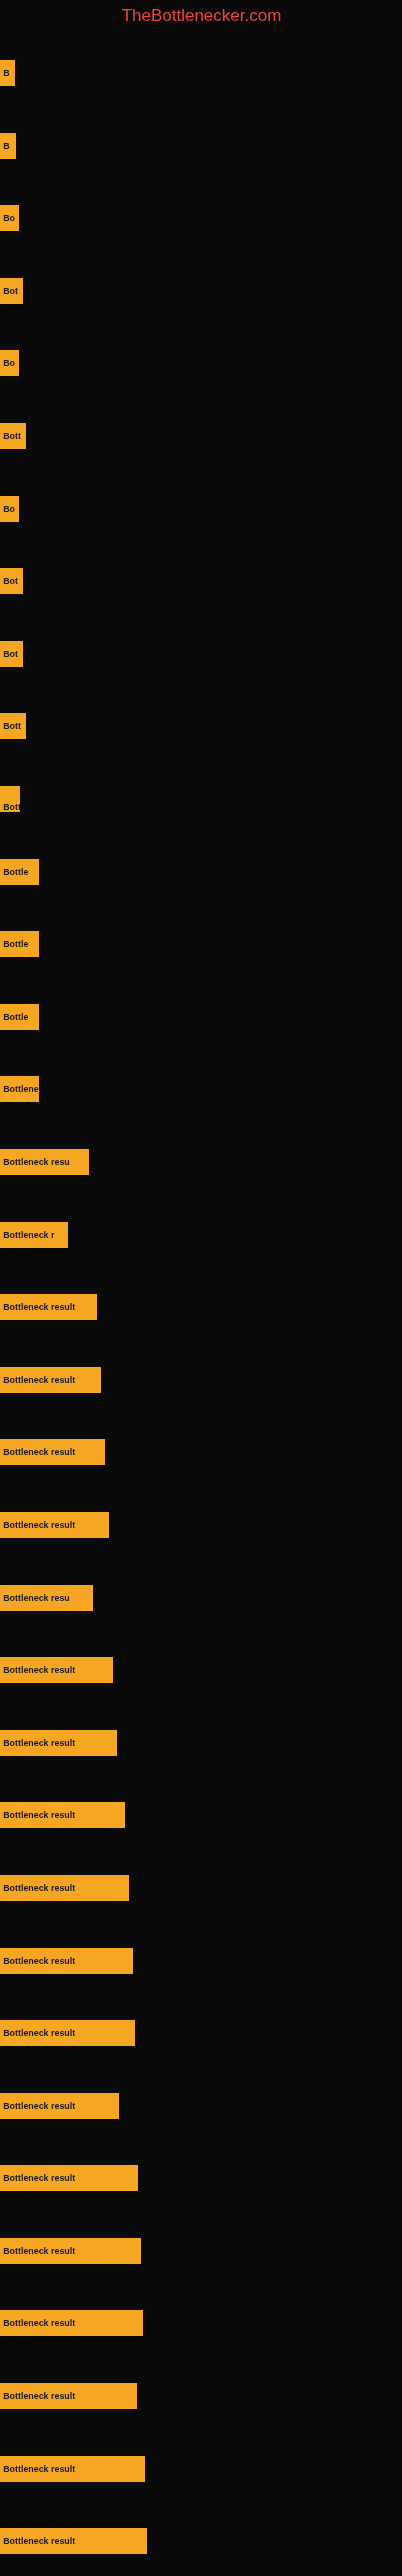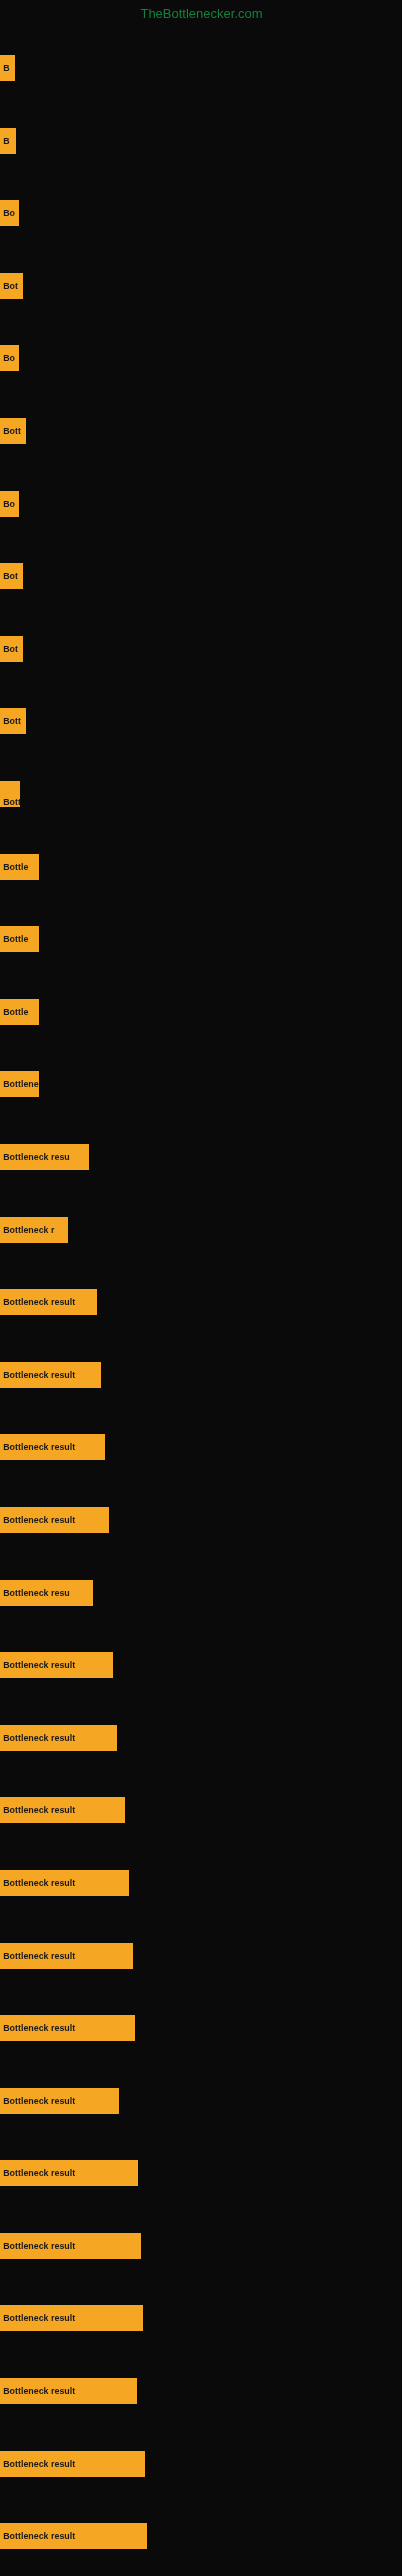--- a/index.html
+++ b/index.html
@@ -10,22 +10,22 @@
 
     body {
       width: 403px;
       min-height: 2576px;
       background-color: #0a0a0a;
       font-family: Arial, sans-serif;
       position: relative;
     }
 
     .site-title {
-      color: #15803d;
-      font-size: 13px;
+      color: #ef4444;
+      font-size: 17px;
       text-align: center;
       padding: 6.4px 0 3.2px 0;
       font-weight: normal;
     }
 
     .bars-container {
       padding: 8px 0 8px 0;
       display: flex;
       flex-direction: column;
       gap: 0;

